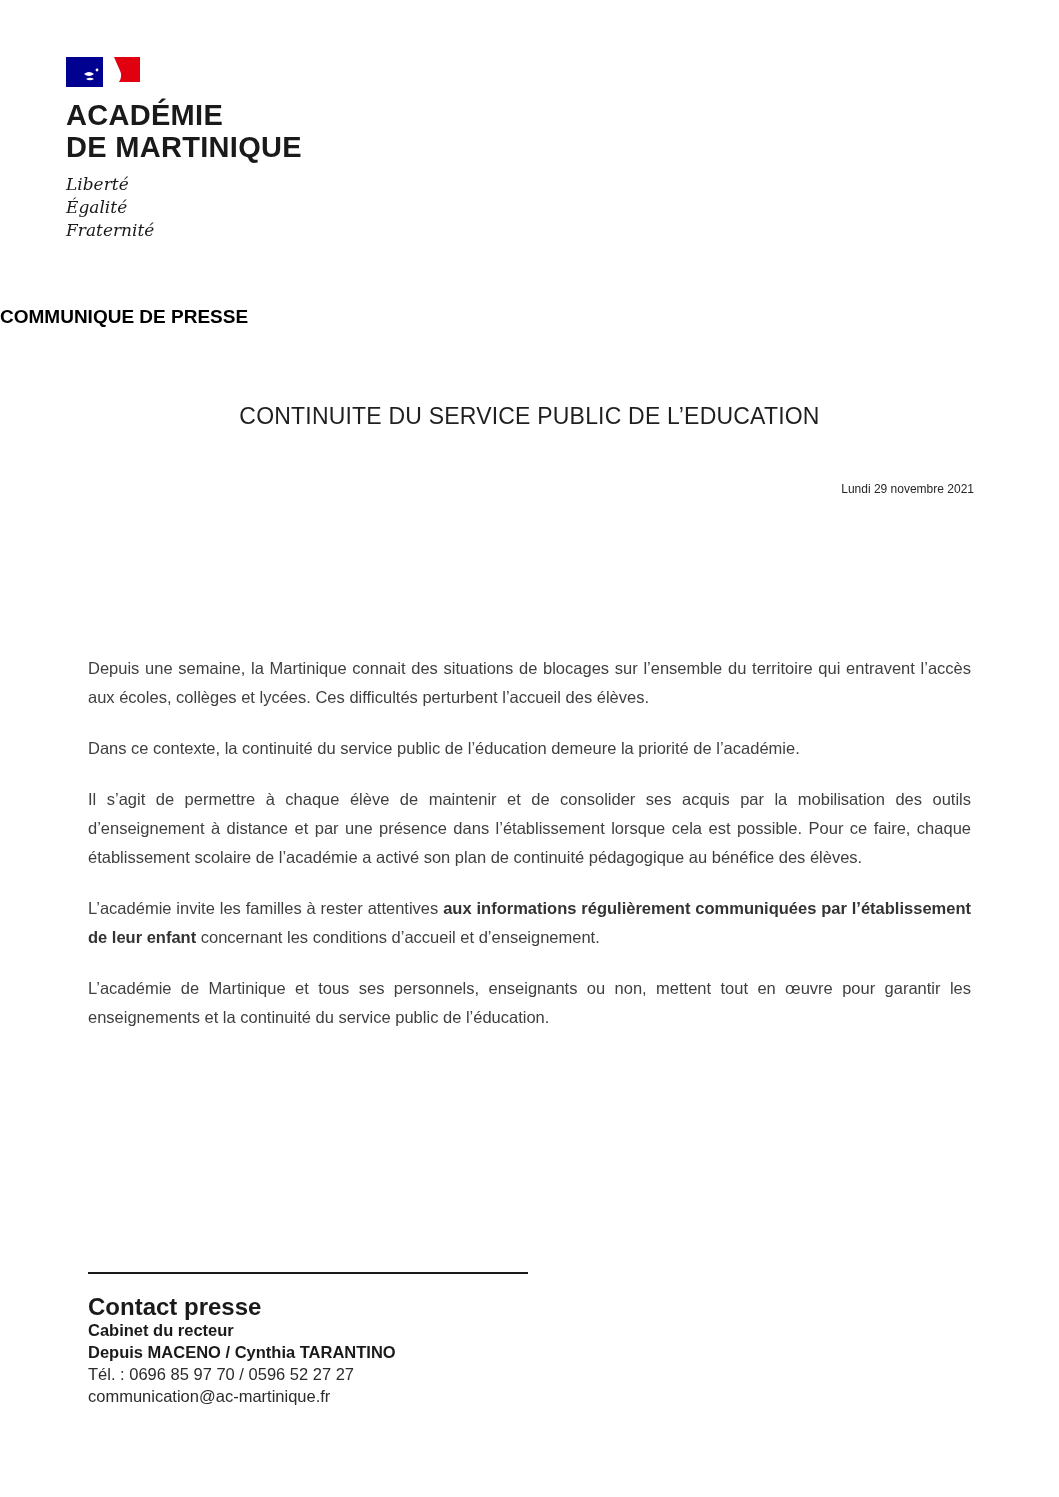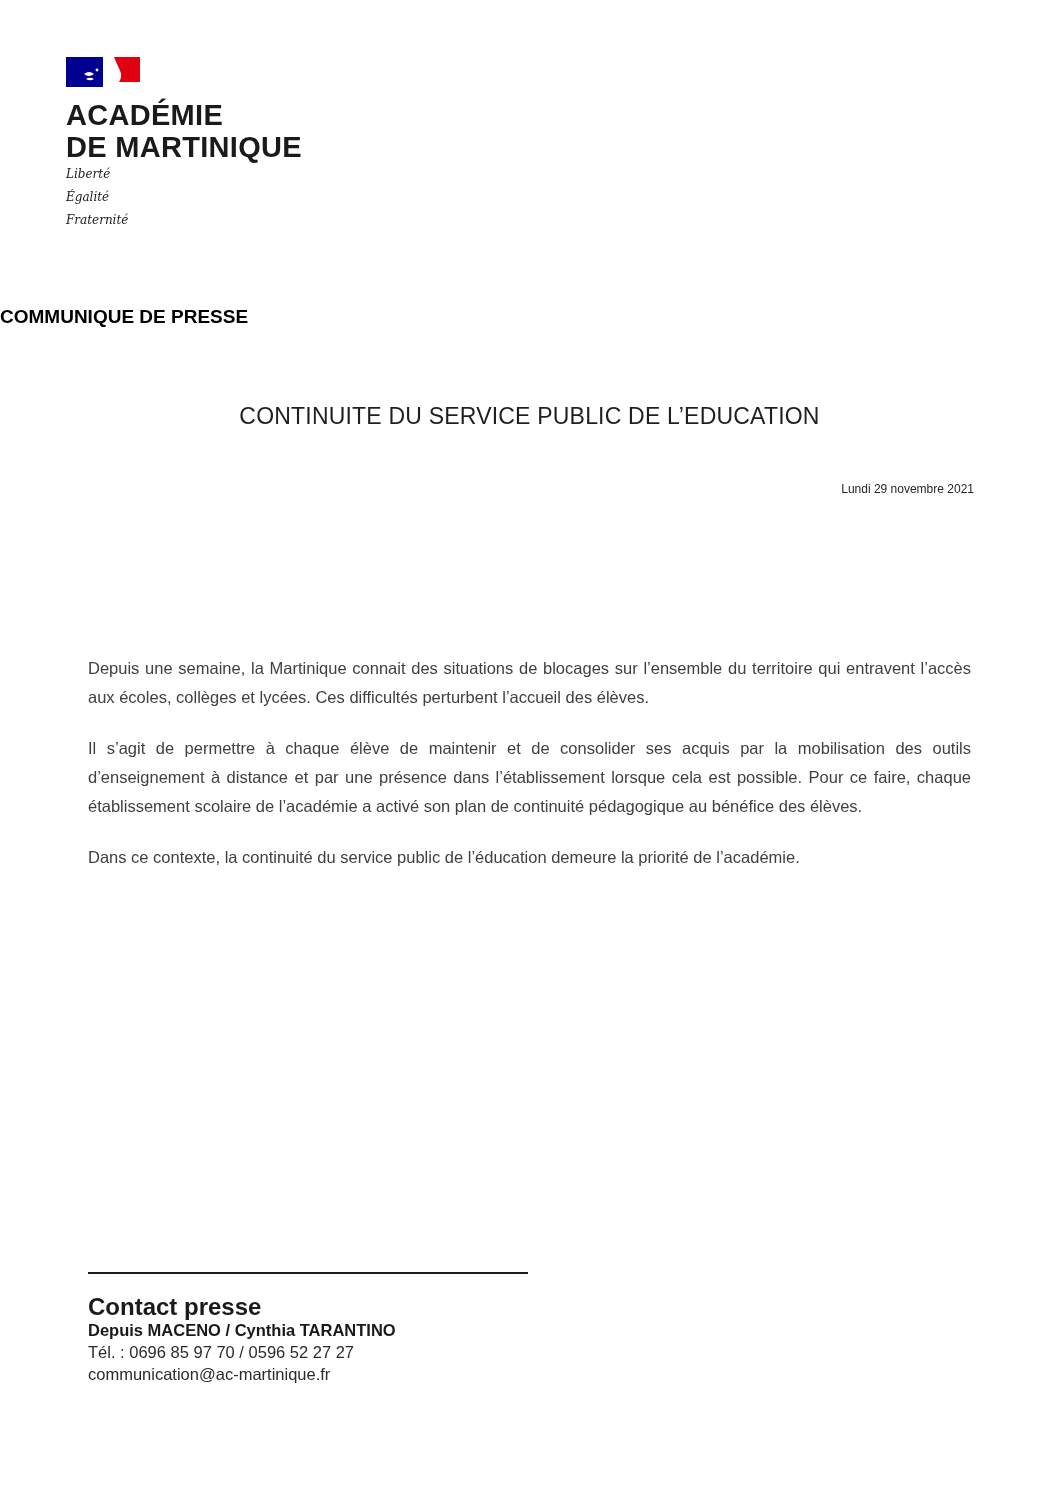--- a/index.html
+++ b/index.html
@@ -25,23 +25,24 @@
   .wordmark {
     margin-top: 11px;
     font-family: "Liberation Sans", sans-serif;
     font-weight: 900;
     font-size: 29px;
     line-height: 32px;
     letter-spacing: 0.3px;
     color: #1a1a1a;
   }
   .motto {
+    margin-top: 10px;
     font-family: "DejaVu Serif", serif;
     font-style: italic;
-    font-size: 12px;
+    font-size: 17px;
     line-height: 23px;
     color: #1a1a1a;
   }
 
   
   .doc-title {
     position: absolute;
     top: 306px;
     left: 0;
     width: 100%;
@@ -128,25 +129,28 @@
       <div>Fraternité</div>
     </div>
   </header>
 
   <div class="doc-title">COMMUNIQUE DE PRESSE</div>
   <div class="doc-subtitle">CONTINUITE DU SERVICE PUBLIC DE L’EDUCATION</div>
   <div class="doc-date">Lundi 29 novembre 2021</div>
 
   <main class="body-text">
     <p>Depuis une semaine, la Martinique connait des situations de blocages sur l’ensemble du territoire qui entravent l’accès aux écoles, collèges et lycées. Ces difficultés perturbent l’accueil des élèves.</p>
+    <p>Dans ce contexte, la continuité du service public de l’éducation demeure la priorité de l’académie.</p>
     <p>Il s’agit de permettre à chaque élève de maintenir et de consolider ses acquis par la mobilisation des outils d’enseignement à distance et par une présence dans l’établissement lorsque cela est possible. Pour ce faire, chaque établissement scolaire de l’académie a activé son plan de continuité pédagogique au bénéfice des élèves.</p>
-    <p>Dans ce contexte, la continuité du service public de l’éducation demeure la priorité de l’académie.</p>
+    <p><span>L’académie invite les familles à rester attentives </span><span class="bold">aux informations régulièrement communiquées par l’établissement de leur enfant</span><span> concernant les conditions d’accueil et d’enseignement.</span></p>
+    <p>L’académie de Martinique et tous ses personnels, enseignants ou non, mettent tout en œuvre pour garantir les enseignements et la continuité du service public de l’éducation.</p>
   </main>
 
   <footer class="contact">
     <div class="contact-rule"></div>
     <div class="contact-title">Contact presse</div>
+    <div class="contact-line bold">Cabinet du recteur</div>
     <div class="contact-line bold">Depuis MACENO / Cynthia TARANTINO</div>
     <div class="contact-line">Tél. : 0696 85 97 70 / 0596 52 27 27</div>
     <div class="contact-line">communication@ac-martinique.fr</div>
   </footer>
 
 </div>
 
 </body></html>

